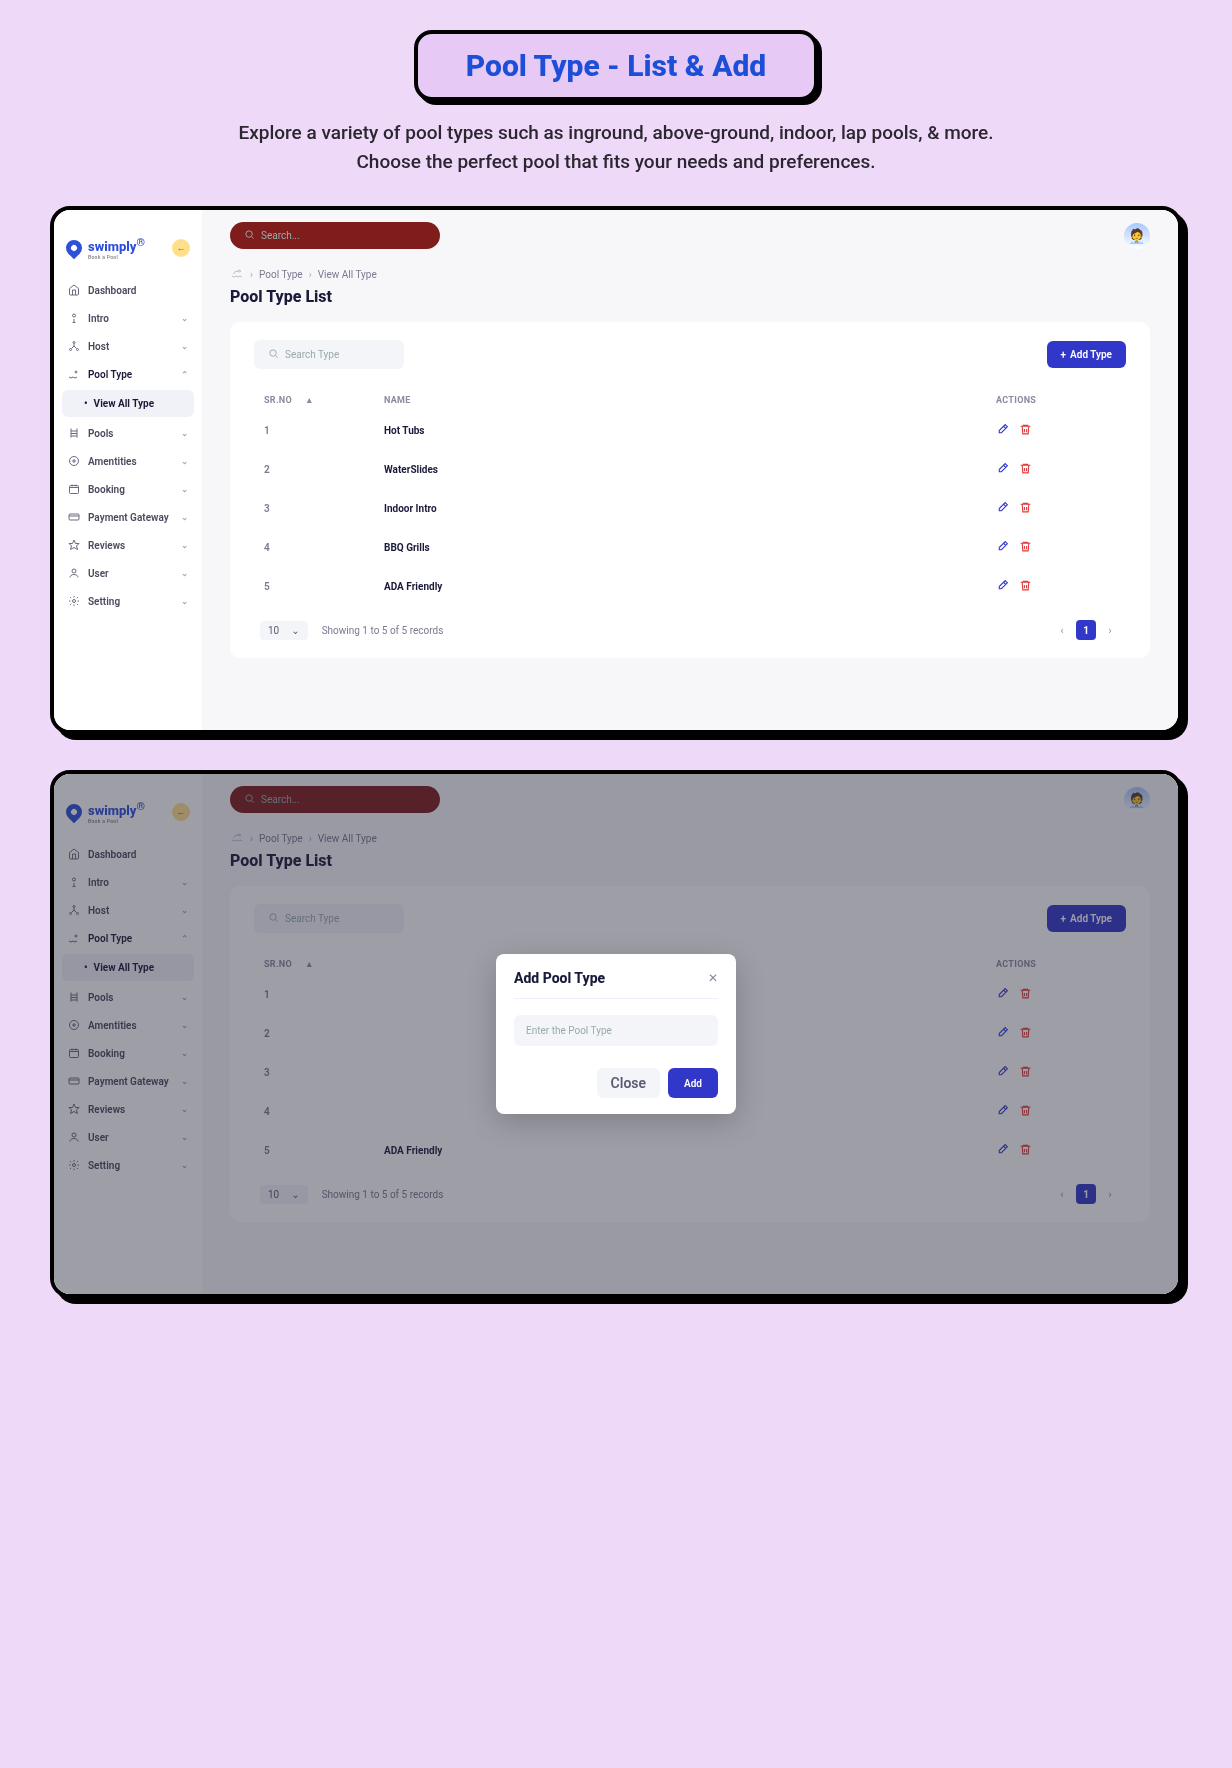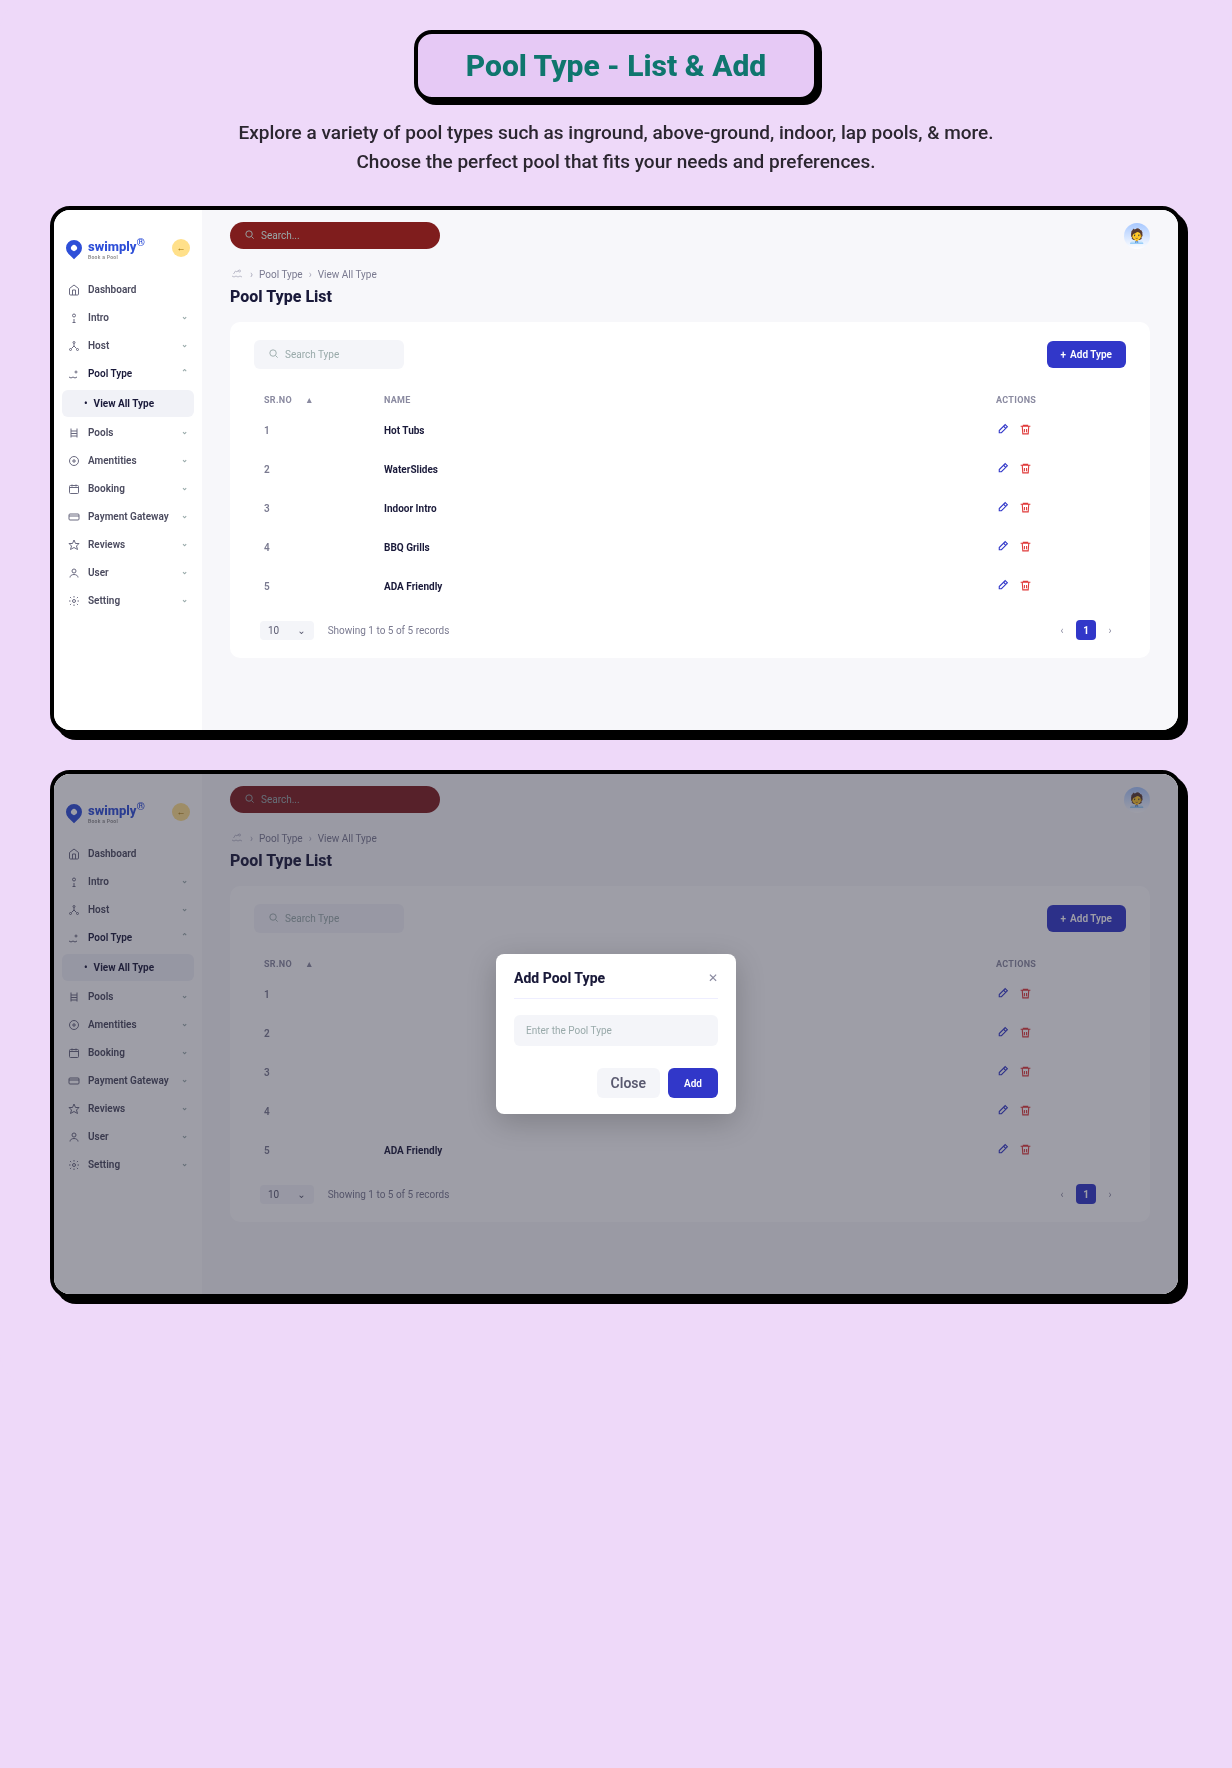--- a/index.html
+++ b/index.html
@@ -1,34 +1,34 @@
 <!DOCTYPE html>
 <html><head>
 <meta charset="utf-8">
 <style>
 * { margin: 0; padding: 0; box-sizing: border-box; font-family: -apple-system, BlinkMacSystemFont, 'Segoe UI', Roboto, sans-serif; }
 body { background: #eed9f9; padding: 0; }
 .page-wrapper { background: #eed9f9; border-radius: 30px; padding: 30px 50px 50px; max-width: 1232px; margin: 0 auto; }
 .page-header { text-align: center; margin-bottom: 12px; }
-.title-badge { display: inline-block; border: 4px solid #000; border-radius: 18px; padding: 14px 48px; background: #e6c9f5; color: #0f766e; font-size: 30px; font-weight: 800; position: relative; box-shadow: 4px 4px 0 #000; }
+.title-badge { display: inline-block; border: 4px solid #000; border-radius: 18px; padding: 14px 48px; background: #e6c9f5; color: #1d4ed8; font-size: 30px; font-weight: 800; position: relative; box-shadow: 4px 4px 0 #000; }
 .subtitle { text-align: center; color: #2b2630; font-size: 19px; font-weight: 500; line-height: 1.5; max-width: 780px; margin: 18px auto 30px; }
 
 .app-shell { border: 4px solid #000; border-radius: 20px; overflow: hidden; box-shadow: 6px 6px 0 #000; background: #f7f7fa; margin-bottom: 36px; position: relative; }
 .app-body { display: flex; min-height: 520px; }
 
 .sidebar { width: 148px; background: #fff; padding: 26px 0 0; }
 .logo-row { display: flex; align-items: center; gap: 6px; padding: 0 12px 16px; }
 .logo-mark { width: 16px; height: 16px; background: #2e4fd8; border-radius: 50% 50% 50% 0; transform: rotate(-45deg); position: relative; display:flex; align-items:center; justify-content:center;}
 .logo-mark::after{content:""; width:6px; height:6px; background:#fff; border-radius:50%;}
 .logo-text { font-size: 13px; font-weight: 800; color: #2e4fd8; }
 .logo-text small{ display:block; font-size:5px; color:#888; font-weight:600; letter-spacing:0.3px;}
 .collapse-btn { margin-left: auto; width:18px; height:18px; background:#ffe08a; border-radius:50%; display:flex; align-items:center; justify-content:center; font-size:9px; color:#a07000;}
 
 .nav { list-style: none; }
-.nav-item { display: flex; align-items: flex-start; padding: 8px 14px; font-size: 10px; color: #4a4a5e; font-weight: 600; cursor: pointer; gap: 8px; position: relative; }
+.nav-item { display: flex; align-items: center; padding: 8px 14px; font-size: 10px; color: #4a4a5e; font-weight: 600; cursor: pointer; gap: 8px; position: relative; }
 .nav-item .chev { margin-left: auto; font-size: 8px; color: #9aa; }
 .nav-item.active-parent { color: #1a1a3a; }
 .nav-icon { width: 12px; height: 12px; display:inline-flex; align-items:center; justify-content:center; color:#6a6a80;}
 .nav-icon svg{width:12px;height:12px;}
 .nav-sub { background: #f1f2f7; border-radius: 6px; margin: 2px 8px; padding: 8px 12px 8px 22px; font-size: 10px; color: #1a1a3a; font-weight: 700; display:flex; align-items:center; gap:6px;}
 .nav-sub::before{content:"•"; font-size:10px;}
 
 .main { flex: 1; padding: 12px 28px 20px; background: #f7f7fa; }
 .topbar { display: flex; align-items: center; gap: 14px; margin-bottom: 18px; }
 .search-global { flex: 0 0 210px; background: #7f1d1d; border-radius: 18px; padding: 7px 14px; display: flex; align-items: center; gap: 6px; font-size: 10px; color: #9aa; }
@@ -49,21 +49,21 @@
 .tbl-head .srno{display:flex;align-items:center;gap:15px;}
 .tbl-row { display: grid; grid-template-columns: 120px 1fr 120px; font-size: 10px; padding: 12px 10px; align-items: center; }
 .tbl-row .sr { color: #7a7a90; font-weight:600;}
 .tbl-row .nm { color: #1a1a3a; font-weight: 700; }
 .actions { display: flex; gap: 10px; }
 .act-edit { color: #3137c9; cursor: pointer; }
 .act-del { color: #e03a3a; cursor: pointer; }
 .act-edit svg, .act-del svg{width:13px;height:13px;}
 
 .tbl-foot { display: flex; align-items: center; padding: 14px 6px 4px; gap: 14px; }
-.perpage { background: #f4f5f9; border-radius: 4px; padding: 4px 8px; font-size: 10px; color: #5a5a70; display:flex; align-items:center; gap:18px;}
+.perpage { background: #f4f5f9; border-radius: 4px; padding: 4px 8px; font-size: 10px; color: #5a5a70; display:flex; align-items:center; gap:12px;}
 .records { font-size: 10px; color: #7a7a90; }
 .pager { margin-left: auto; display: flex; align-items: center; gap: 4px; }
 .pg-btn { width: 20px; height: 20px; border-radius: 4px; display:flex; align-items:center; justify-content:center; font-size:10px; color:#8a8aa0; cursor:pointer;}
 .pg-btn.active { background: #3137c9; color: #fff; font-weight:700;}
 
 .overlay { position: absolute; inset: 0; background: rgba(40,40,60,0.45); display:flex; align-items:center; justify-content:center; pointer-events:none;}
 .modal { background: #fff; border-radius: 8px; width: 240px; padding: 16px 18px; box-shadow: 0 8px 30px rgba(0,0,0,0.2); pointer-events:auto;}
 .modal-head { display:flex; justify-content:space-between; align-items:center; border-bottom:1px solid #eef; padding-bottom:12px; margin-bottom:16px;}
 .modal-title { font-size: 14px; font-weight: 800; color:#1a1a3a;}
 .modal-close { font-size: 12px; color:#8a8aa0; cursor:pointer;}

